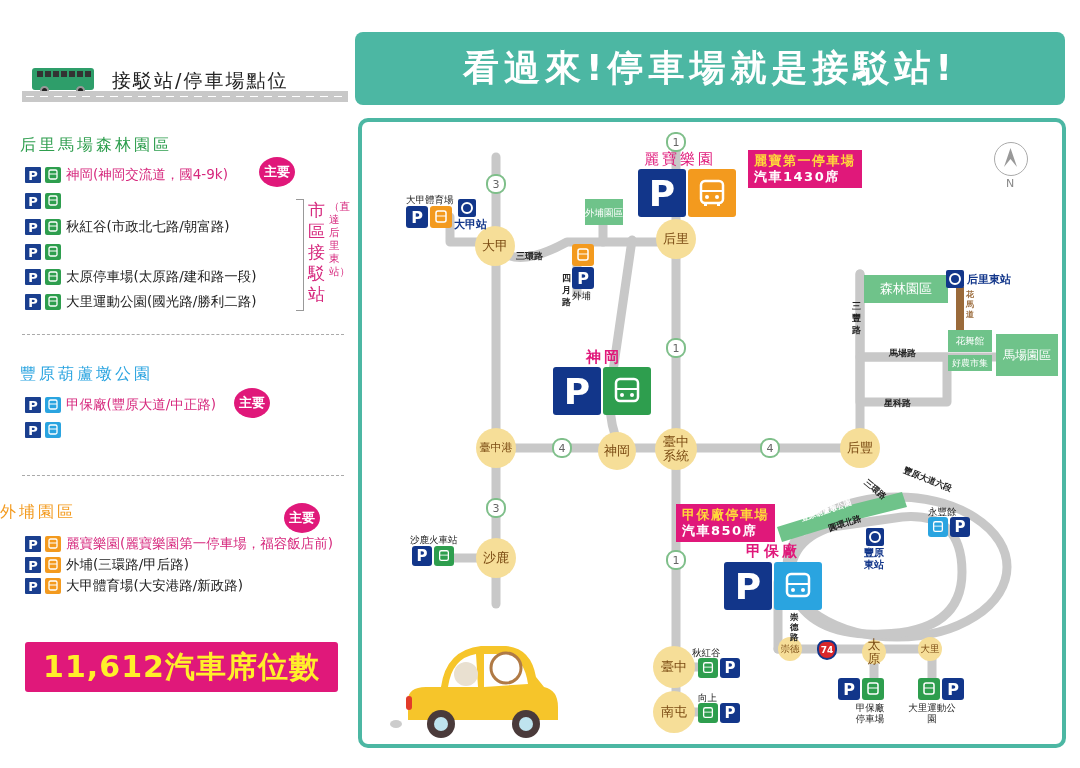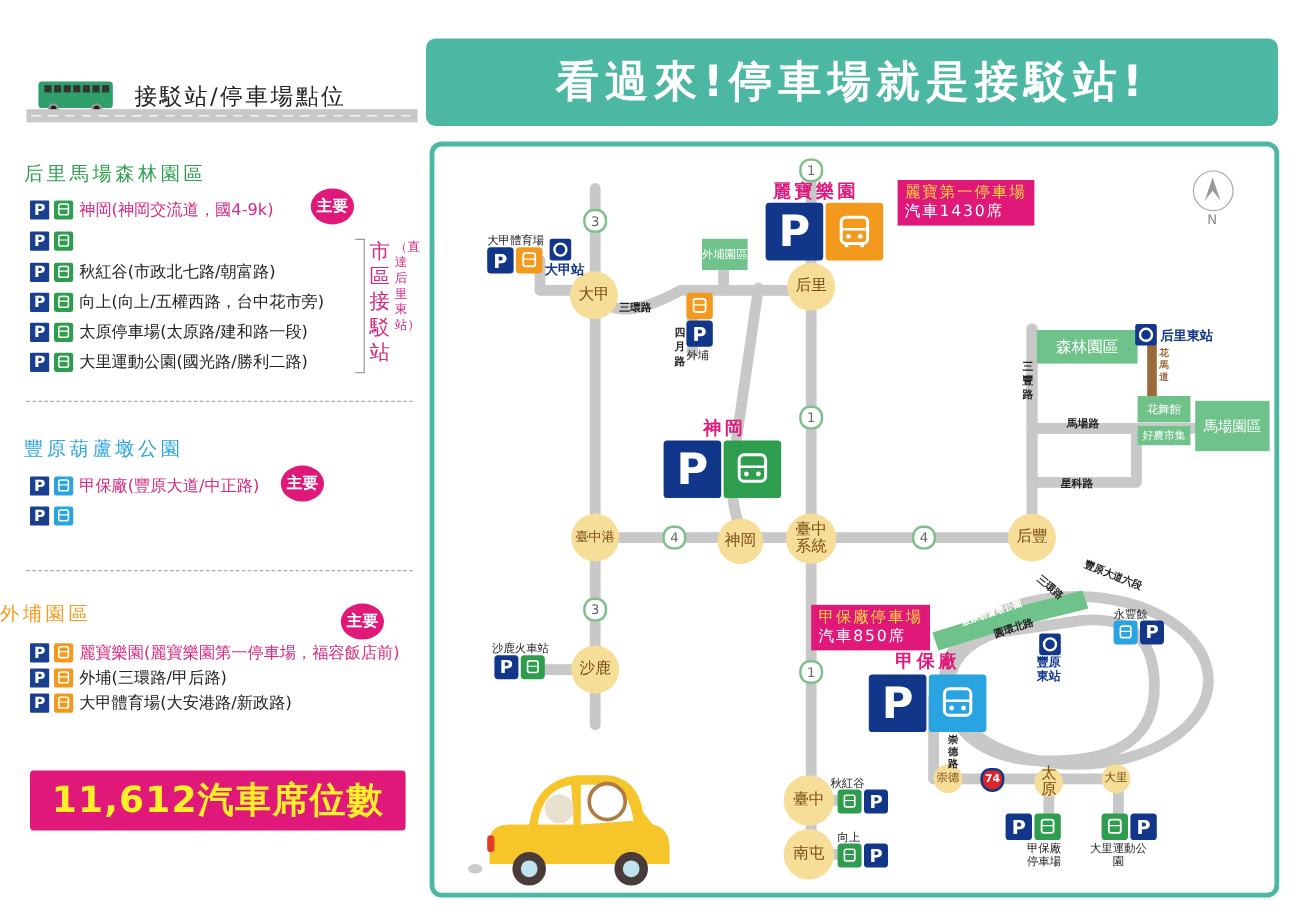--- a/index.html
+++ b/index.html
@@ -41,21 +41,21 @@
   
   .map-frame { left: 358px; top: 118px; width: 708px; height: 630px; border: 4px solid #4cb7a3; border-radius: 10px; background: #fff; overflow: hidden; }
   .map-svg { position: absolute; left: 0; top: 0; }
 
   .node { border-radius: 50%; background: #f6de98; color: #7a4a12; display: flex; align-items: center; justify-content: center;
     text-align: center; font-size: 13px; line-height: 14px; }
   .hw { width: 20px; height: 20px; border: 2px solid #7fbf8a; border-radius: 45%; background: #fff; color: #666;
     font-size: 11px; display: flex; align-items: center; justify-content: center; }
   .bigP { background: #12368a; color: #fff; font-weight: bold; display: flex; align-items: center; justify-content: center; border-radius: 3px; }
   .bigB { display: flex; align-items: center; justify-content: center; border-radius: 3px; }
-  .callout { background: #e0187a; color: #fff; font-size: 13px; line-height: 16px; padding: 3px 6px; letter-spacing: 1.5px; white-space: nowrap; }
+  .callout { background: #e0187a; color: #fff; font-size: 13px; line-height: 16px; padding: 3px 6px; letter-spacing: 1.5px; white-space: nowrap; font-weight: bold; }
   .callout .t1 { color: #ffd93a; }
   .greenbox { background: #6fc38a; color: #fff; display: flex; align-items: center; justify-content: center; text-align: center; }
   .rlabel { font-size: 9px; color: #222; white-space: nowrap; font-weight: bold; }
   .small { font-size: 9.5px; color: #222; white-space: nowrap; text-align: center; }
   .tra { width: 18px; height: 18px; background: #12368a; border-radius: 2px; display: flex; align-items: center; justify-content: center; }
   .tra span { width: 12px; height: 12px; border-radius: 50%; border: 2px solid #fff; }
   .station-name { color: #12368a; font-weight: bold; font-size: 11px; }
 </style>
 </head>
 <body>
@@ -110,21 +110,20 @@
   <span>秋紅谷(市政北七路/朝富路)</span>
 </div>
 <div class="abs row" style="top:243px">
   <span class="pbox">P</span>
   <span class="bbox" style="background:#2e9e4e">
       <svg viewBox="0 0 12 12">
         <rect x="2" y="1" width="8" height="9" rx="1.5" fill="none" stroke="#fff" stroke-width="1.3"></rect>
         <line x1="2" y1="5" x2="10" y2="5" stroke="#fff" stroke-width="1"></line>
       </svg>
     </span>
-  <span>向上(向上/五權西路，台中花市旁)</span>
 </div>
 <div class="abs row" style="top:268px">
   <span class="pbox">P</span>
   <span class="bbox" style="background:#2e9e4e">
       <svg viewBox="0 0 12 12">
         <rect x="2" y="1" width="8" height="9" rx="1.5" fill="none" stroke="#fff" stroke-width="1.3"></rect>
         <line x1="2" y1="5" x2="10" y2="5" stroke="#fff" stroke-width="1"></line>
       </svg>
     </span>
   <span>太原停車場(太原路/建和路一段)</span>
@@ -272,21 +271,21 @@
   <div class="abs node" style="left:236px;top:310px;width:38px;height:38px">神岡</div>
   <div class="abs node" style="left:293px;top:306px;width:42px;height:42px;padding:0 8px">臺中系統</div>
   <div class="abs node" style="left:478px;top:306px;width:40px;height:40px">后豐</div>
   <div class="abs node" style="left:114px;top:416px;width:40px;height:40px">沙鹿</div>
   <div class="abs node" style="left:291px;top:524px;width:42px;height:42px">臺中</div>
   <div class="abs node" style="left:291px;top:569px;width:42px;height:42px">南屯</div>
   <div class="abs node" style="left:416px;top:515px;width:24px;height:24px;font-size:9.5px">崇德</div>
   <div class="abs node" style="left:500px;top:518px;width:24px;height:24px;font-size:13px">太原</div>
   <div class="abs node" style="left:556px;top:515px;width:24px;height:24px;font-size:9.5px">大里</div>
 
-  <div class="abs" style="left:282px;top:28px;font-size:15px;color:#e0187a;letter-spacing:3px;font-weight:bold">麗寶樂園</div>
+  <div class="abs" style="left:282px;top:28px;font-size:15px;color:#e0187a;letter-spacing:3px;font-weight:normal">麗寶樂園</div>
   <div class="abs bigP" style="left:276px;top:47px;width:48px;height:48px;font-size:36px">P</div>
   <div class="abs bigB" style="left:326px;top:47px;width:48px;height:48px;background:#f39a1e">
       <svg width="32" height="32" viewBox="0 0 32 32">
         <rect x="5" y="4" width="22" height="22" rx="4" fill="none" stroke="#fff" stroke-width="2.5"></rect>
         <line x1="5" y1="14" x2="27" y2="14" stroke="#fff" stroke-width="2"></line>
         <circle cx="11" cy="20" r="2" fill="#fff"></circle>
         <circle cx="21" cy="20" r="2" fill="#fff"></circle>
         <rect x="8" y="26" width="3" height="3" fill="#fff"></rect>
         <rect x="21" y="26" width="3" height="3" fill="#fff"></rect>
       </svg>

